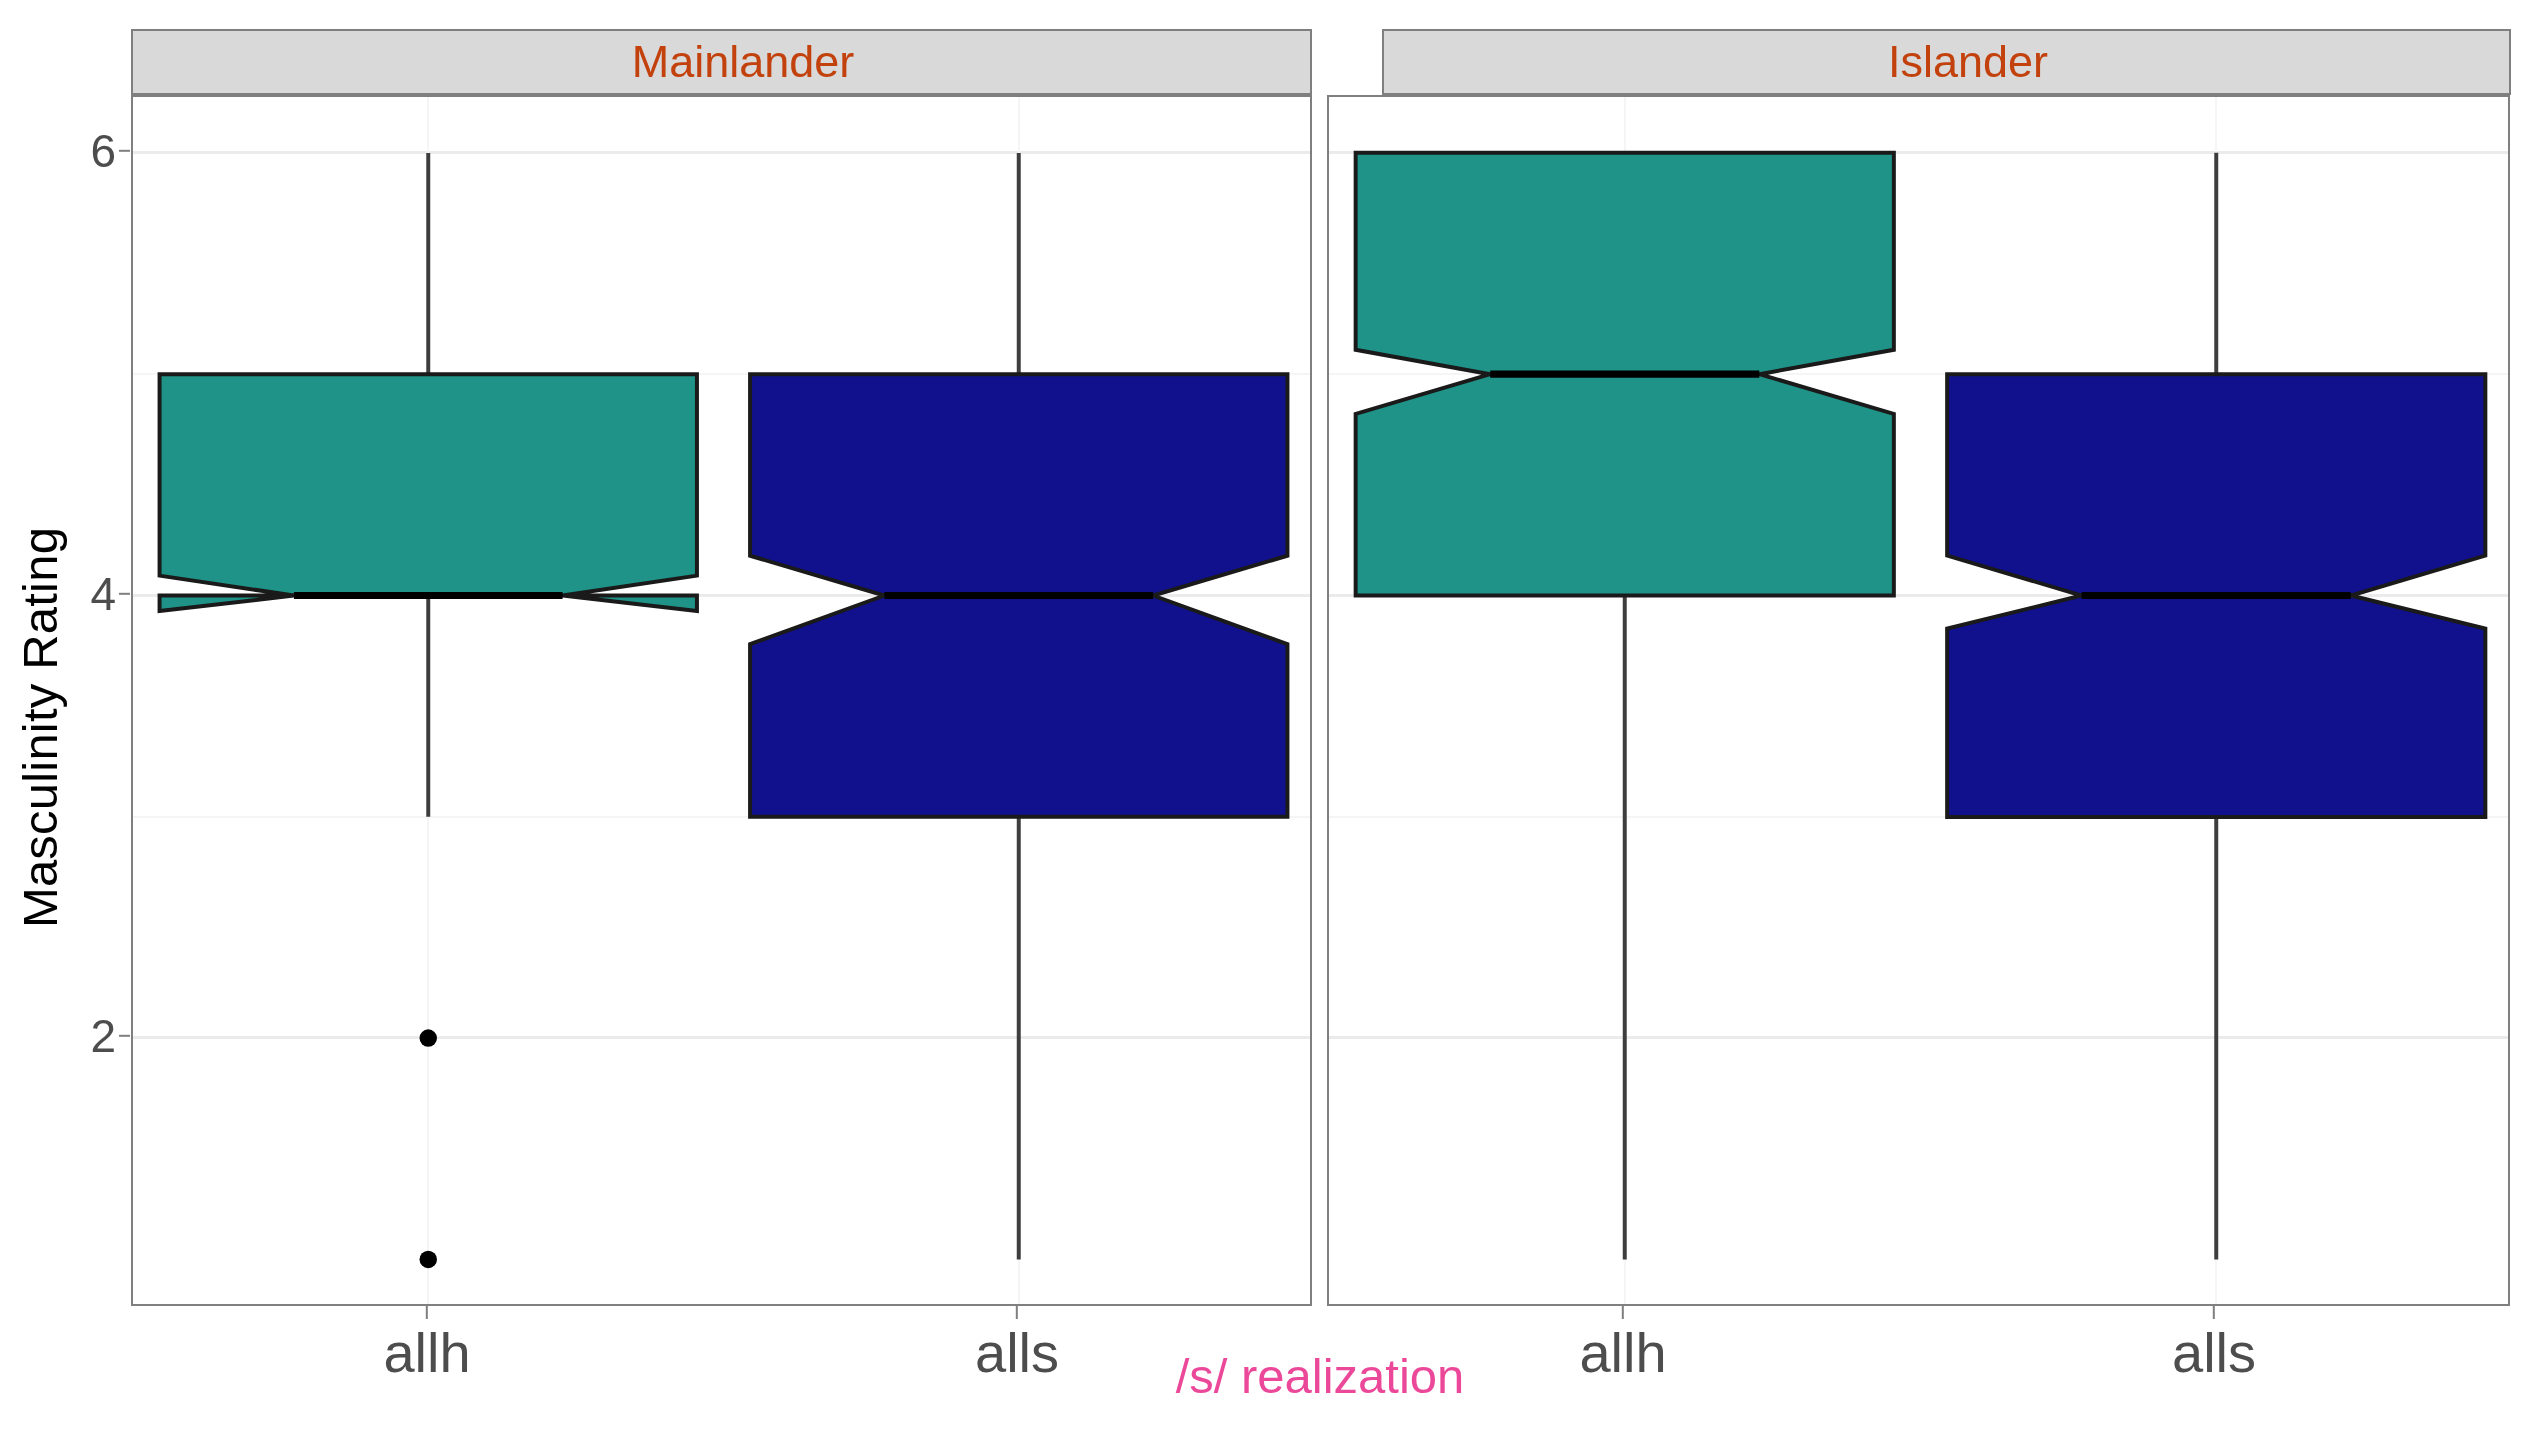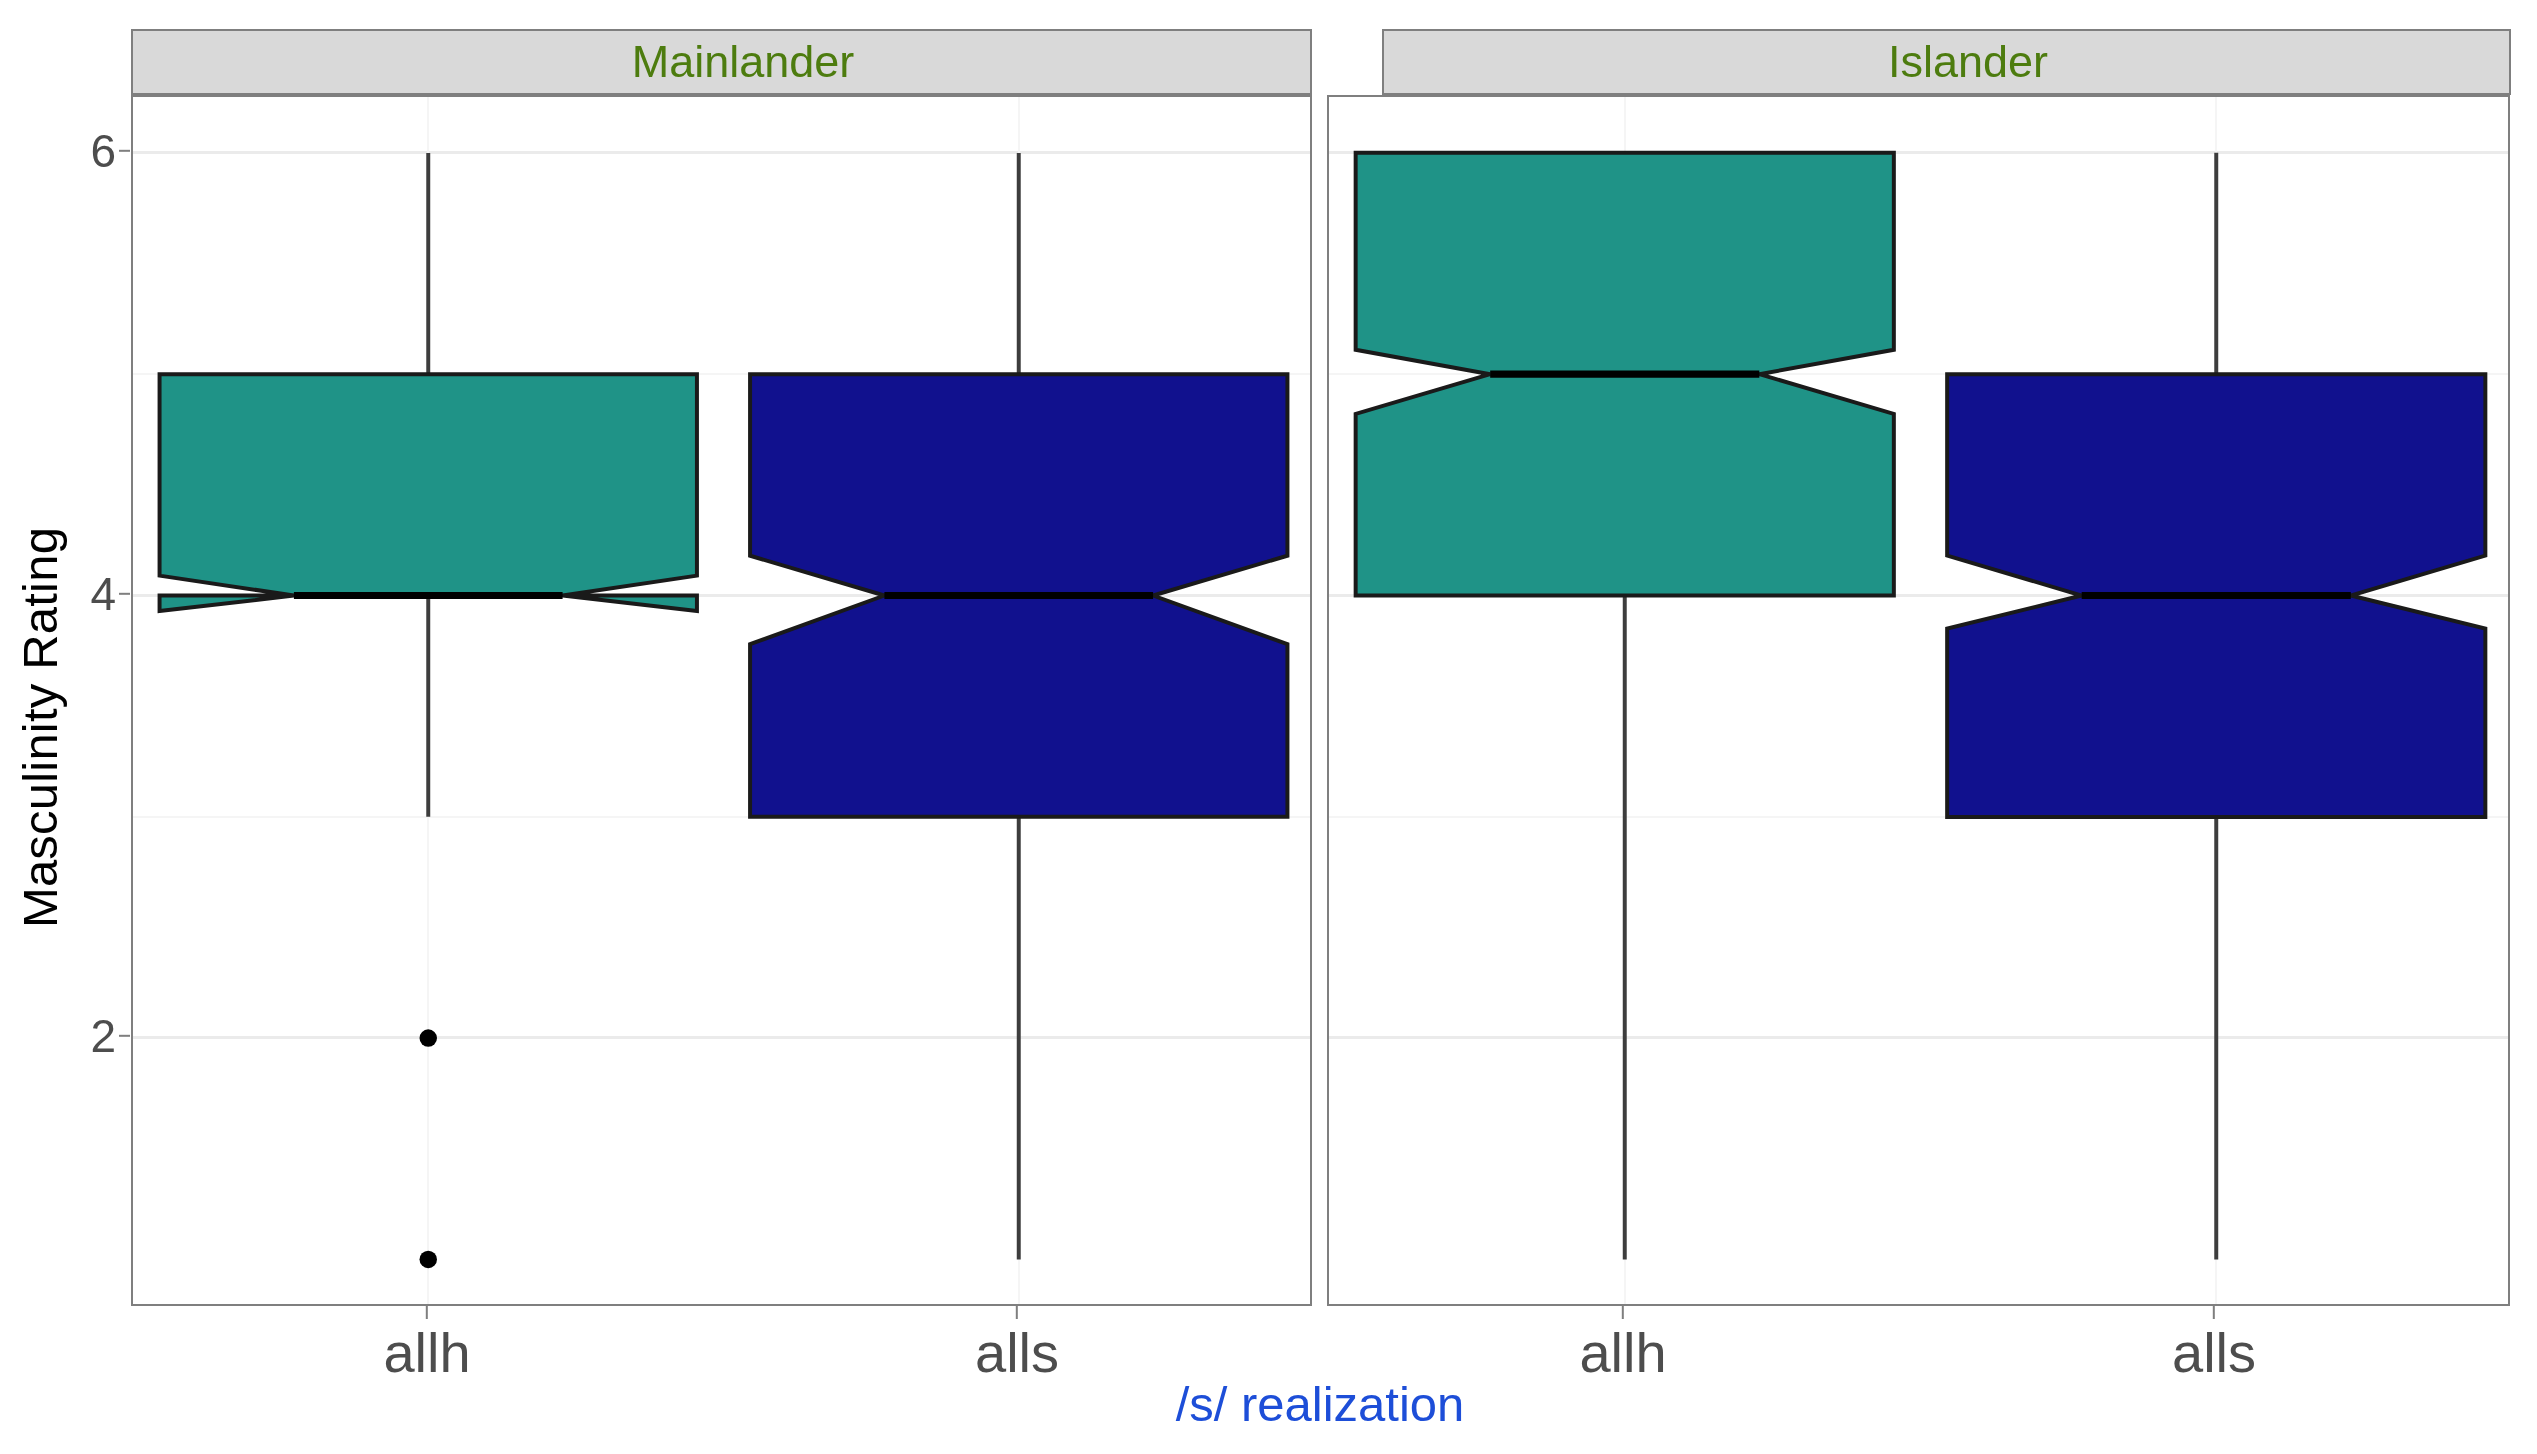--- a/index.html
+++ b/index.html
@@ -6,39 +6,39 @@
   body{width:2538px;height:1455px;font-family:"Liberation Sans",sans-serif;overflow:hidden;}
   #root{position:relative;width:2538px;height:1455px;background:#ffffff;}
   .axis-title-y{
     position:absolute;left:0;top:0;width:1455px;height:64px;
     transform-origin:0 0;transform:rotate(-90deg) translate(-1455px,0);
     display:flex;align-items:center;justify-content:center;
     font-size:49px;color:#000;letter-spacing:0.2px;
   }
   .axis-title-y-wrap{position:absolute;left:8px;top:0;width:64px;height:1455px;}
   .axis-title-x{
-    position:absolute;left:131px;top:1368px;width:2378px;height:72px;
+    position:absolute;left:131px;top:1340px;width:2378px;height:72px;
     display:flex;align-items:center;justify-content:center;
-    font-size:49px;color:#1d4ed8;
+    font-size:49px;color:#ec4899;
   }
   .ytick-label{
     position:absolute;right:0;width:95px;text-align:right;
     font-size:46px;color:#4d4d4d;transform:translateY(-50%);
   }
   .ytick-mark{position:absolute;width:11px;height:2.4px;background:#7f7f7f;transform:translateY(-50%);}
   .xtick-label{
     position:absolute;top:1320px;font-size:56px;color:#4d4d4d;
     transform:translateX(-50%);white-space:nowrap;
   }
   .xtick-mark{position:absolute;top:1306px;width:2.4px;height:12.7px;background:#7f7f7f;transform:translateX(-50%);}
   .panel{position:absolute;top:95px;height:1211px;background:#ffffff;box-sizing:border-box;border:2.4px solid #7f7f7f;}
   .strip{
     position:absolute;top:29px;height:66px;background:#d9d9d9;box-sizing:border-box;
     border:2.4px solid #7f7f7f;display:flex;align-items:center;justify-content:center;
-    font-size:45px;color:#4d7c0f;padding-left:43px;
+    font-size:45px;color:#c2410c;padding-left:43px;
   }
   .gridmajor{position:absolute;left:0;right:0;height:3.2px;background:#ebebeb;}
   .gridminor{position:absolute;left:0;right:0;height:2.4px;background:#f5f5f5;}
   .gridvert{position:absolute;top:0;bottom:0;width:2.4px;background:#f5f5f5;}
   .boxsvg{position:absolute;left:0;top:0;overflow:visible;}
 </style>
 </head>
 <body>
 
 <div id="root">

